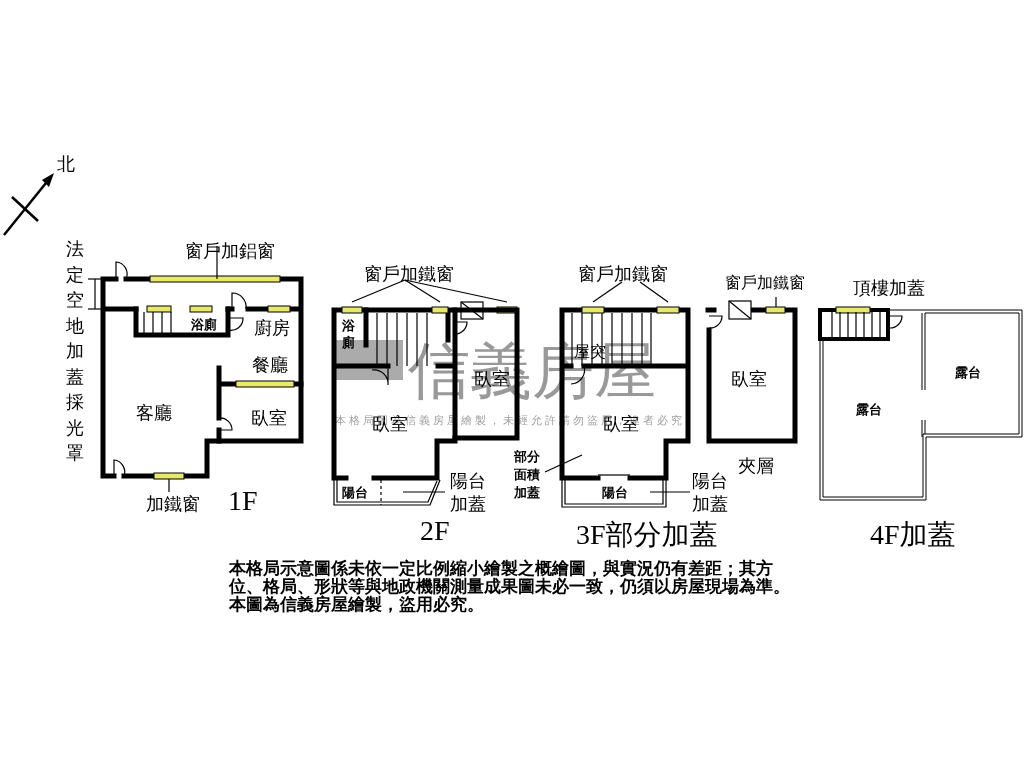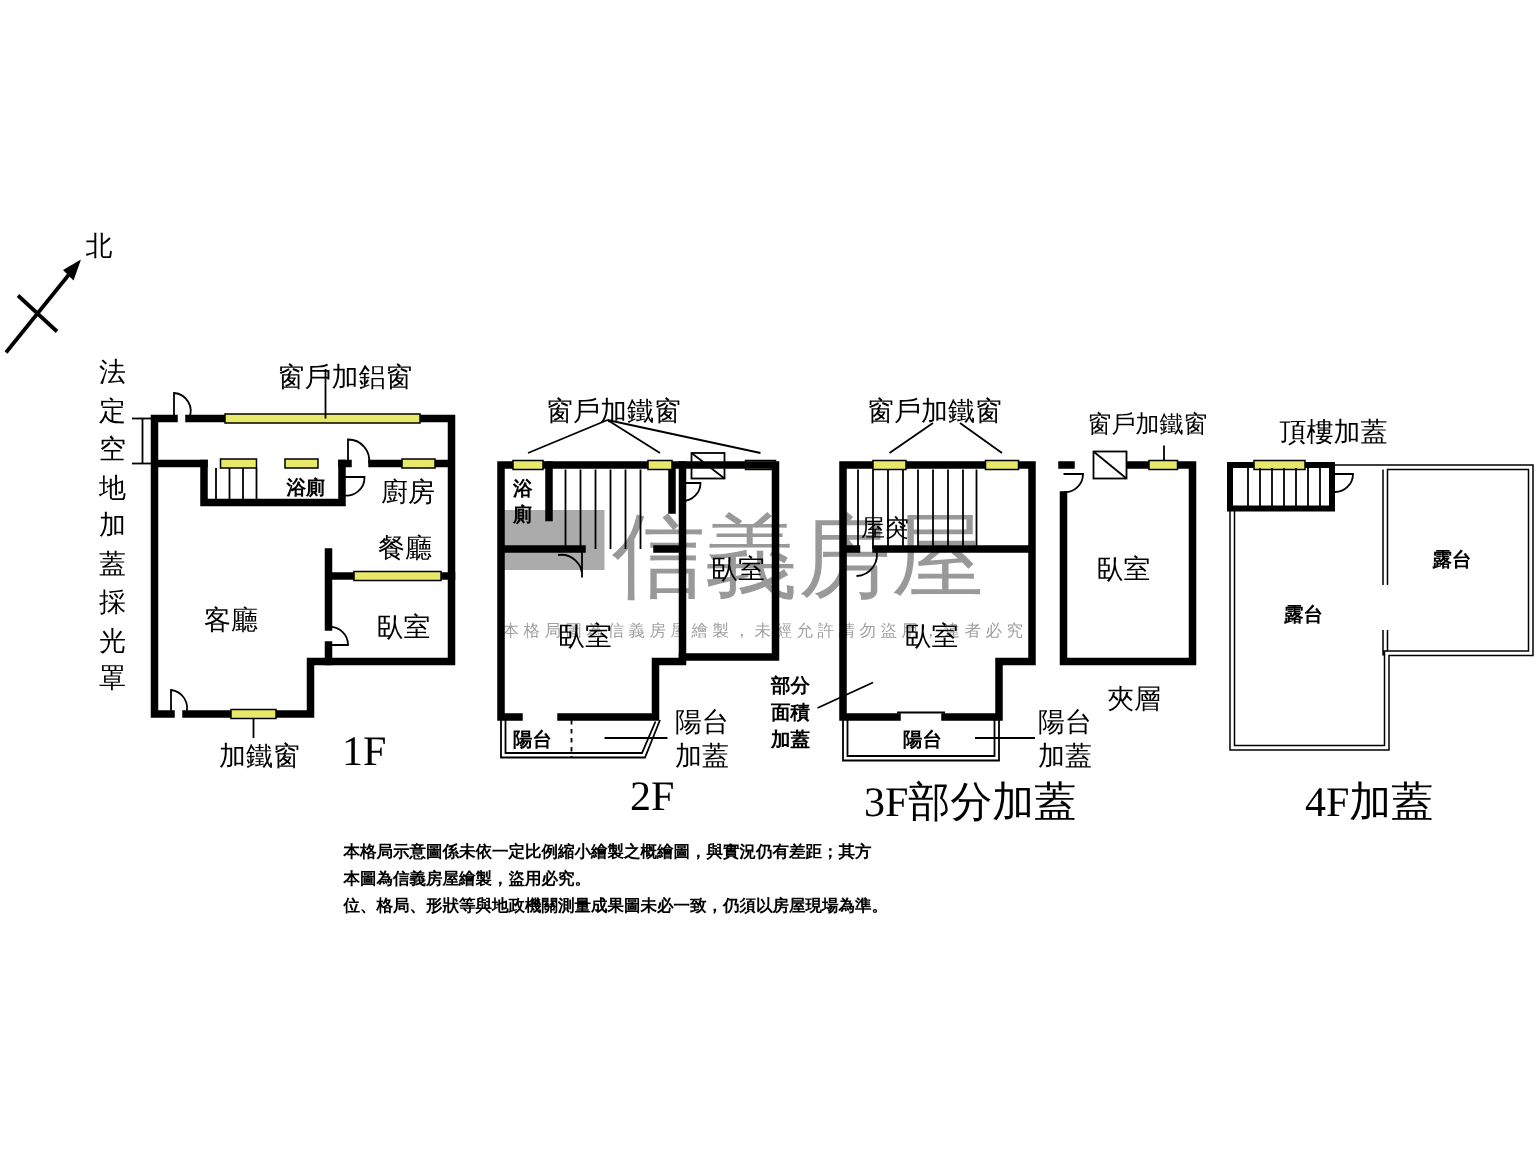--- a/index.html
+++ b/index.html
@@ -10,21 +10,21 @@
   .thin { stroke:#000; stroke-width:1.2; fill:none; }
   .dbl  { stroke:#000; stroke-width:1; fill:none; }
   .win  { fill:#e8e86a; stroke:#000; stroke-width:1; }
   .lbl  { font-family:"DejaVu Serif","Liberation Serif",serif; font-size:18px; fill:#000; }
   .lblS { font-family:"DejaVu Sans","Liberation Sans",sans-serif; font-size:13px; font-weight:bold; fill:#000; }
   .lblM { font-family:"DejaVu Serif","Liberation Serif",serif; font-size:16px; fill:#000; }
   .floor{ font-family:"Liberation Serif","DejaVu Serif",serif; font-size:28px; fill:#000; }
   .wm   { font-family:"DejaVu Sans","Liberation Sans",sans-serif; font-size:62px; fill:#777; opacity:0.75; }
   .wm2  { font-family:"DejaVu Sans","Liberation Sans",sans-serif; font-size:11px; fill:#888; opacity:0.8; letter-spacing:3px; }
   .note { position:absolute; left:229px; top:559px; width:560px;
-          font-family:"DejaVu Sans","Liberation Sans",sans-serif; font-size:11px; font-weight:bold;
+          font-family:"DejaVu Sans","Liberation Sans",sans-serif; font-size:17px; font-weight:bold;
           line-height:18px; color:#000; }
   .note div { white-space:nowrap; }
 </style>
 </head>
 <body>
 
 <svg width="1024" height="768" viewBox="0 0 1024 768">
 
   <g>
     <rect x="333" y="340" width="70" height="40" fill="#888" opacity="0.7"></rect>
@@ -192,15 +192,15 @@
     <div>地</div>
     <div>加</div>
     <div>蓋</div>
     <div>採</div>
     <div>光</div>
     <div>罩</div>
   </div>
 
 <div class="note">
   <div>本格局示意圖係未依一定比例縮小繪製之概繪圖，與實況仍有差距；其方</div>
+  <div>位、格局、形狀等與地政機關測量成果圖未必一致，仍須以房屋現場為準。</div>
   <div>本圖為信義房屋繪製，盜用必究。</div>
-  <div>位、格局、形狀等與地政機關測量成果圖未必一致，仍須以房屋現場為準。</div>
 </div>
 
 </body></html>

